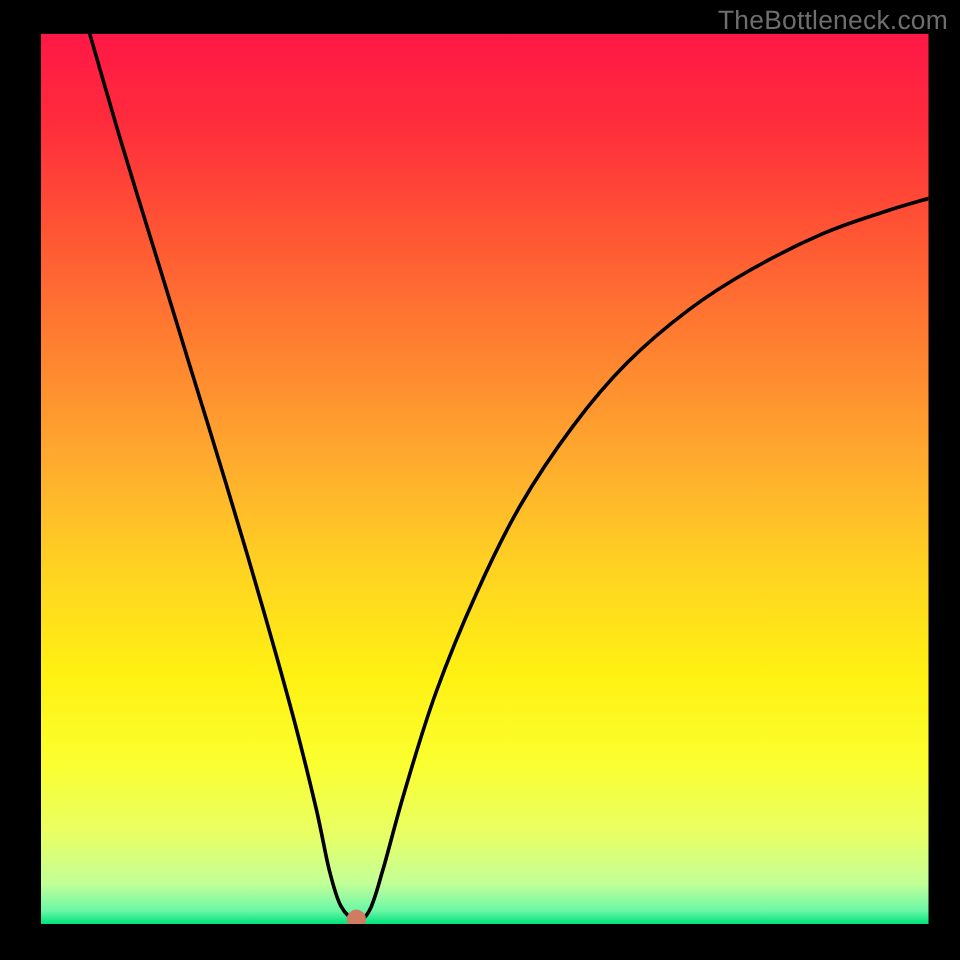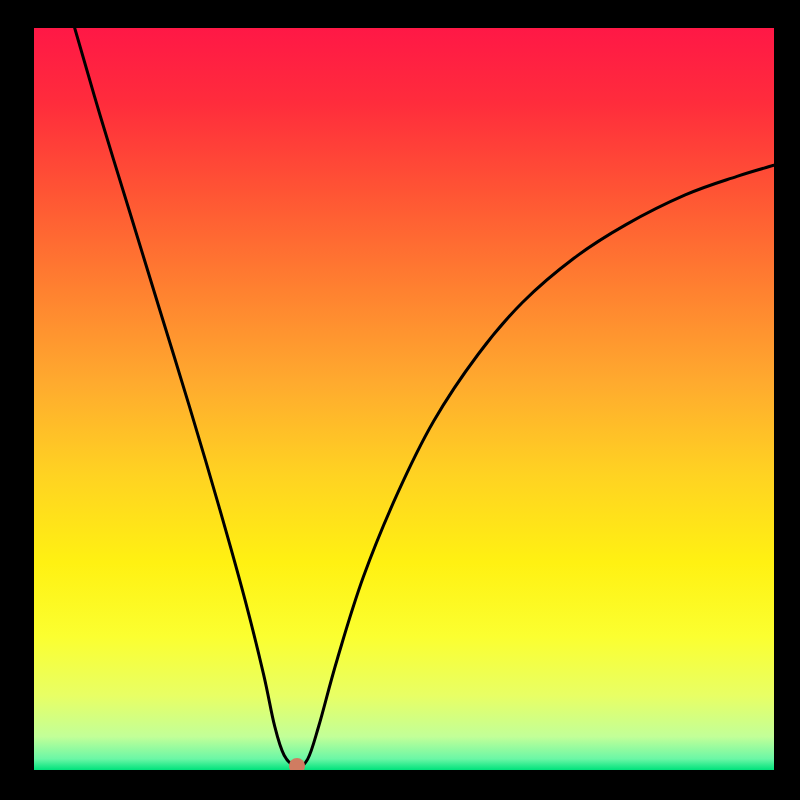--- a/index.html
+++ b/index.html
@@ -50,20 +50,21 @@
     background: #d07c61;
     border-radius: 50%;
     transform: translate(-50%, -50%);
     z-index: 3;
   }
 </style>
 </head>
 <body>
 
 <div class="frame">
+  <div class="watermark">TheBottleneck.com</div>
   <div class="plot">
     <svg class="gradient" id="grad-svg" preserveAspectRatio="none" viewBox="0 0 740 742">
         <defs>
           <linearGradient id="bg-grad" x1="0" y1="0" x2="0" y2="1">
             <stop offset="0%" stop-color="#ff1846"></stop>
             <stop offset="10%" stop-color="#ff2c3c"></stop>
             <stop offset="22%" stop-color="#ff5434"></stop>
             <stop offset="35%" stop-color="#ff8030"></stop>
             <stop offset="48%" stop-color="#ffab2e"></stop>
             <stop offset="60%" stop-color="#ffd222"></stop>

